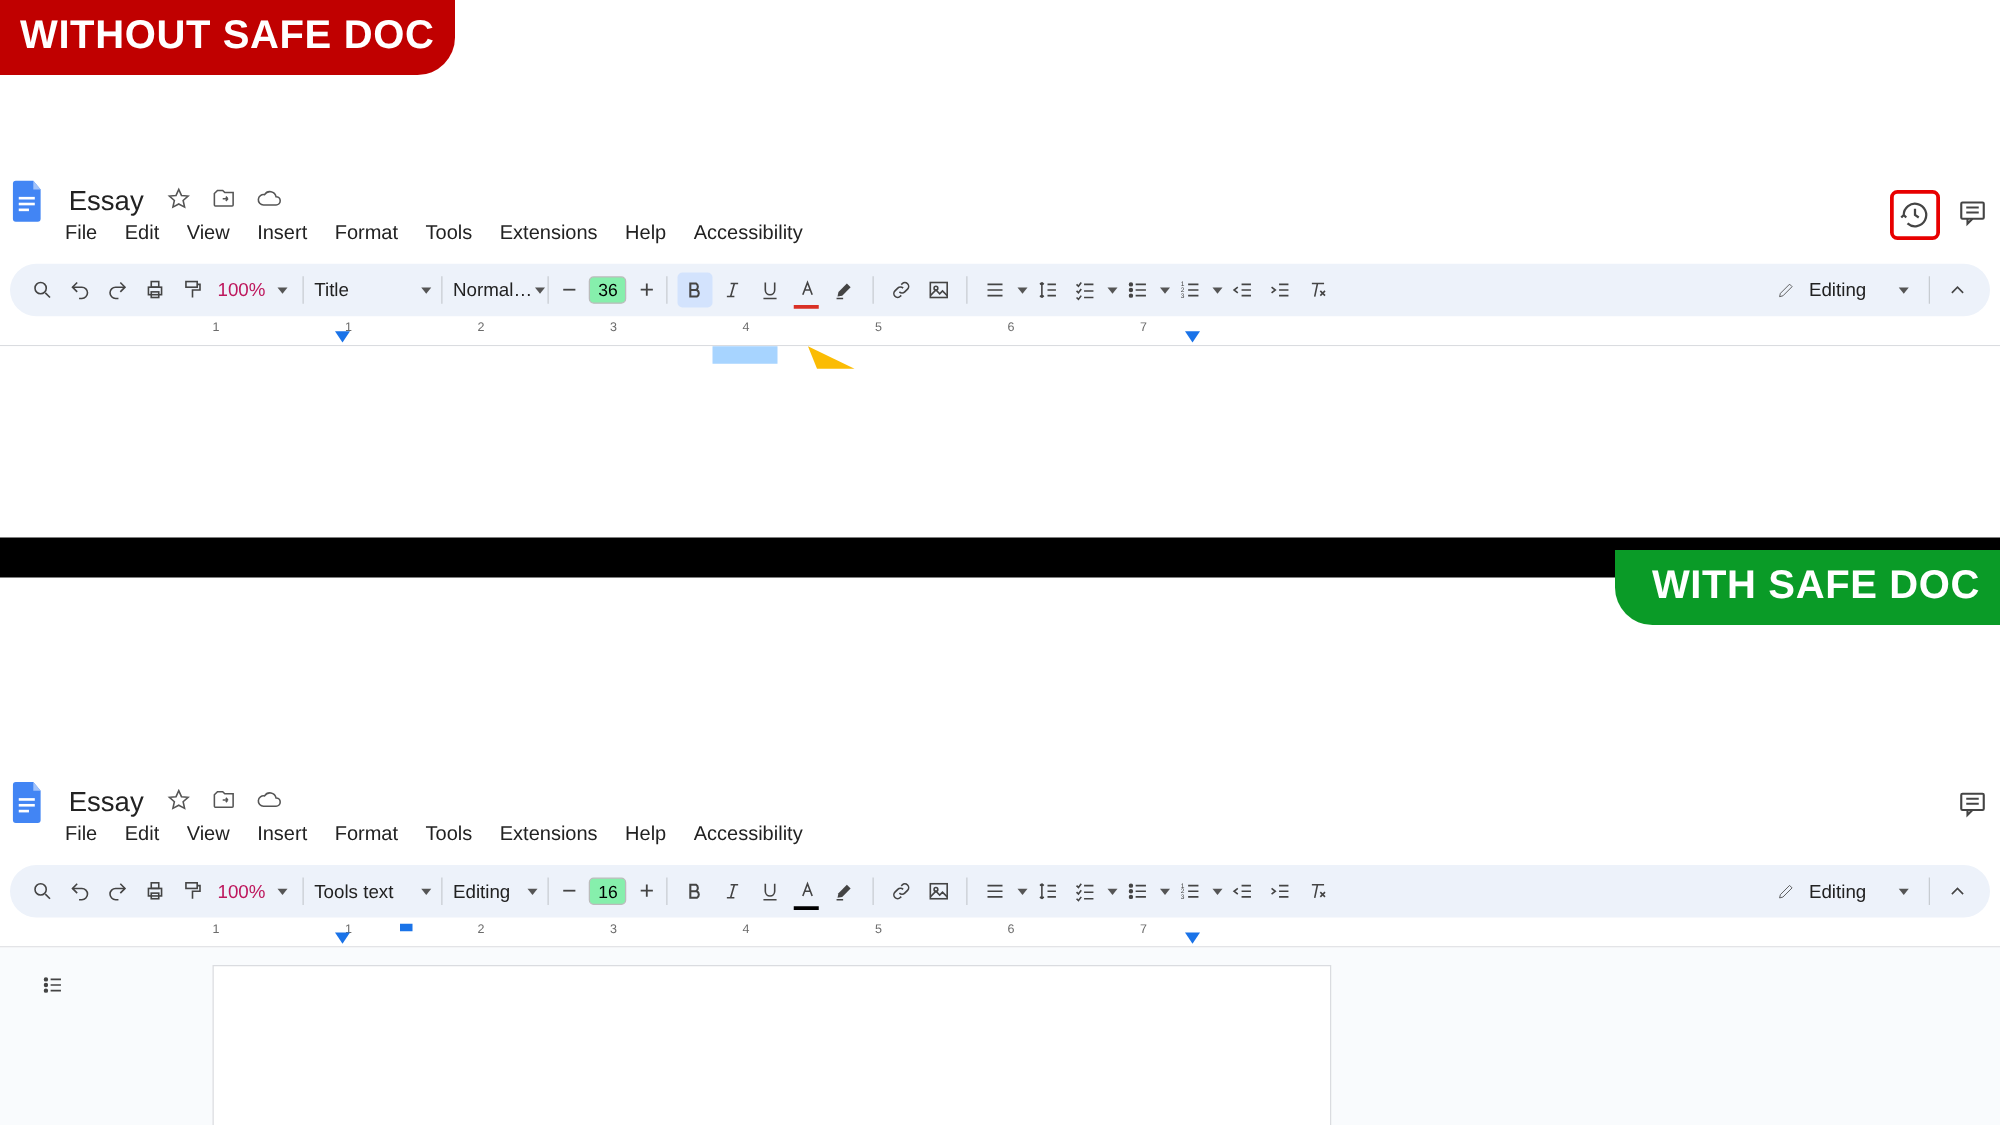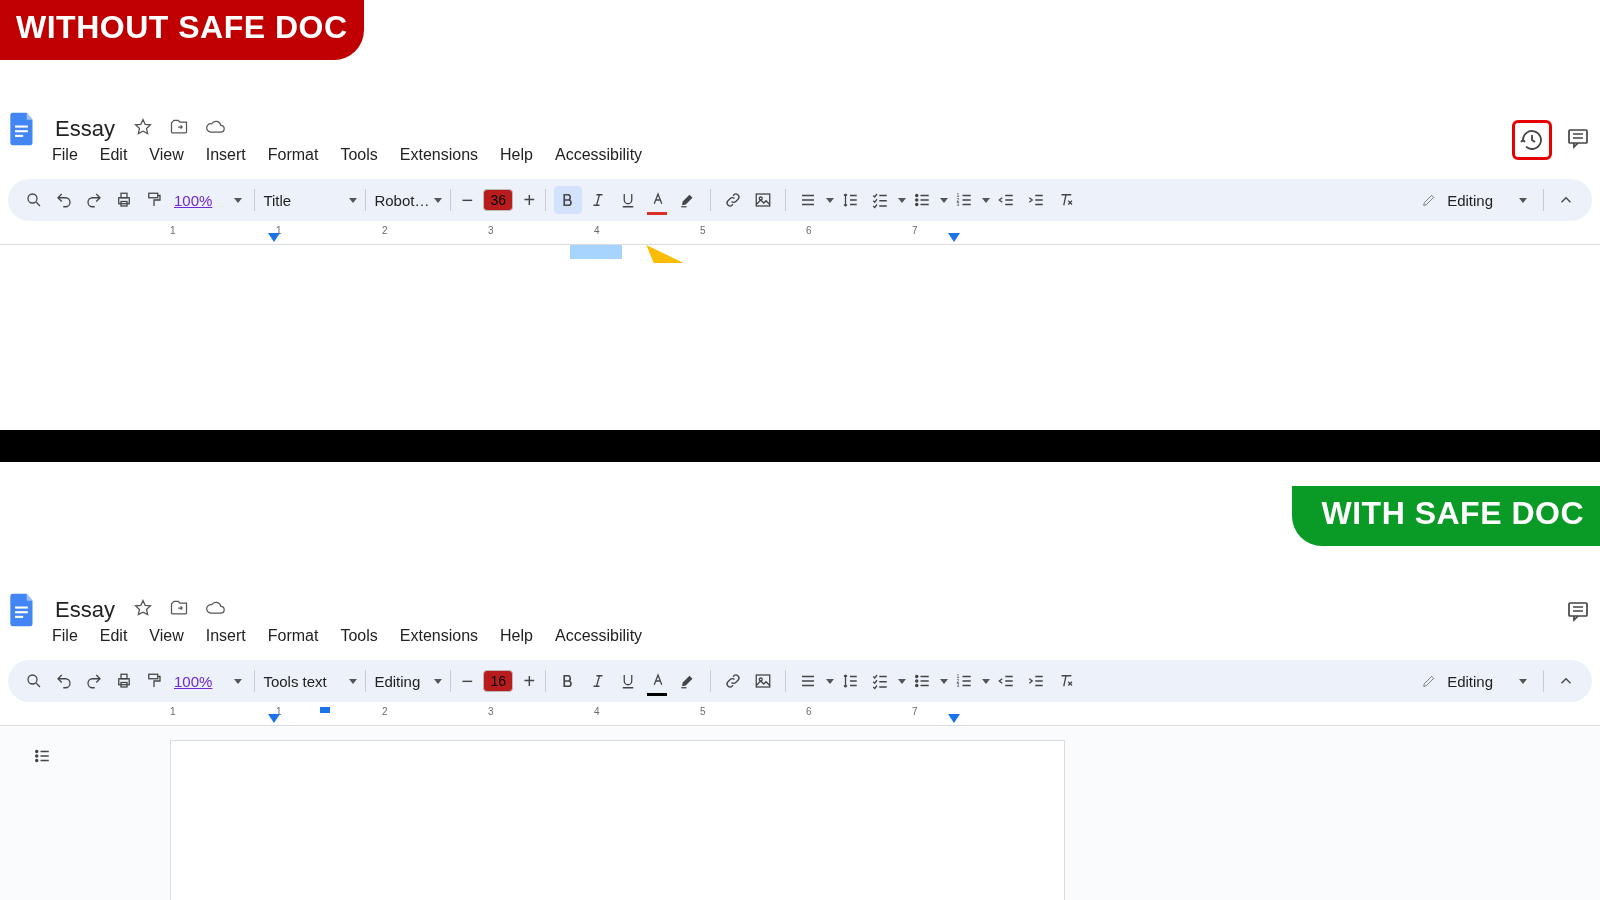--- a/index.html
+++ b/index.html
@@ -1,20 +1,20 @@
 <!DOCTYPE html>
 <html><head>
 <meta charset="utf-8">
 <style>
 * { margin: 0; padding: 0; box-sizing: border-box; font-family: Arial, "Helvetica Neue", sans-serif; }
 body { background: #fff; width: 1600px; height: 900px; overflow: hidden; position: relative; }
 
 .badge { position: absolute; z-index: 100; color: #fff; font-weight: 800; font-size: 32px; padding: 9px 16px 14px; letter-spacing: 0.5px; }
 .badge-red { top: 0; left: 0; background: #c00000; border-bottom-right-radius: 30px; }
-.badge-green { top: 486px; right: 0; background: #0a9b27; border-bottom-left-radius: 30px; padding-left: 30px; text-align: right; }
+.badge-green { top: 440px; right: 0; background: #0a9b27; border-bottom-left-radius: 30px; padding-left: 30px; text-align: right; }
 
 .black-bar { position: absolute; top: 430px; left: 0; width: 1600px; height: 32px; background: #000; }
 
 .docs { position: absolute; left: 0; width: 1600px; background: #fff; }
 .docs1 { top: 112px; height: 310px; }
 .docs2 { top: 593px; height: 200px; }
 
 .title-row { display: flex; align-items: center; height: 34px; padding-left: 7px; gap: 12px; }
 .docs-logo { width: 30px; height: 40px; display: flex; align-items: center; justify-content: center; }
 .docs-logo svg { width: 28px; height: 36px; }
@@ -27,47 +27,47 @@
 .history-highlight { border: 3px solid #e80000; }
 .history-box svg, .comment-ico svg { width: 24px; height: 24px; stroke: #444; fill: none; }
 
 .menubar { display: flex; align-items: flex-start; padding-left: 52px; gap: 22px; height: 27px; }
 .menubar span { font-size: 16px; color: #222; cursor: default; }
 
 .toolbar { margin: 6px 8px 0; background: #edf2fa; border-radius: 26px; height: 42px; display: flex; align-items: center; padding: 0 12px; gap: 2px; position: relative; }
 .tb-btn { width: 28px; height: 28px; display: flex; align-items: center; justify-content: center; border-radius: 4px; }
 .tb-btn svg { width: 18px; height: 18px; stroke: #444; fill: none; stroke-width: 1.7; }
 .tb-sep { width: 1px; height: 22px; background: #c7ccd1; margin: 0 6px; }
-.zoom { font-size: 15px; color: #6d28d9; padding: 0 4px; display: flex; align-items: center; gap: 20px; text-decoration: underline; }
+.zoom { font-size: 15px; color: #be185d; padding: 0 4px; display: flex; align-items: center; gap: 8px; }
 .caret { width: 0; height: 0; border-left: 4px solid transparent; border-right: 4px solid transparent; border-top: 5px solid #555; margin-left: 2px; }
 .styledrop { font-size: 15px; color: #222; width: 94px; display: flex; align-items: center; justify-content: space-between; }
 .fontdrop { font-size: 15px; color: #222; width: 68px; display: flex; align-items: center; justify-content: space-between; }
 .fontsize { display: flex; align-items: center; gap: 8px; }
-.fs-box { width: 30px; height: 22px; border: 1px solid #bbb; border-radius: 4px; display: flex; align-items: center; justify-content: center; font-size: 14px; background: #b91c1c; }
+.fs-box { width: 30px; height: 22px; border: 1px solid #bbb; border-radius: 4px; display: flex; align-items: center; justify-content: center; font-size: 14px; background: #86efac; }
 .minus, .plus { font-size: 20px; color: #444; width: 16px; text-align: center; }
 .bold-active { background: #d3e3fd; }
 .txtcolor-wrap { position: relative; }
 .txtcolor-underline { position: absolute; bottom: -1px; left: 3px; width: 20px; height: 3px; background: #d93025; }
 .mode-pill { margin-left: auto; display: flex; align-items: center; gap: 10px; font-size: 15px; color: #222; padding: 0 8px; }
 .mode-pill svg { width: 16px; height: 16px; stroke: #444; }
 
 .ruler { position: relative; height: 20px; border-bottom: 1px solid #dadce0; background: #fff; margin-top: 4px; }
 .ruler-scale { position: absolute; left: 170px; width: 900px; height: 100%; }
 .rn { position: absolute; top: 0; font-size: 10px; color: #6b6b6b; }
 .marker-tri { position: absolute; width: 0; height: 0; border-left: 6px solid transparent; border-right: 6px solid transparent; }
 .marker-blue-down { border-top: 9px solid #1a73e8; top: 8px; }
 .marker-rect { position: absolute; width: 10px; height: 6px; background: #1a73e8; top: 1px; }
 
 .canvas-area { position: relative; height: 200px; background: #f9fbfd; }
 .canvas-area .page { position: absolute; top: 14px; left: 170px; width: 895px; height: 180px; background: #fff; border: 1px solid #dadce0; }
 .collab-cursor1 { position: absolute; top: 0; left: 570px; width: 52px; height: 14px; background: #a7d4ff; }
 .collab-cursor2 { position: absolute; top: 0; left: 650px; width: 0; height: 0; border-bottom: 18px solid #fbbc04; border-right: 30px solid transparent; transform: skewX(22deg); }
 .outline-btn { position: absolute; top: 16px; left: 28px; }
 
-.title-row { position: relative; }
+.title-row { position: relative; margin-top: 32px; }
 .topright1 { top: 8px; }
 .topright2 { top: 6px; }
 </style>
 </head>
 <body>
 
 <div class="badge badge-red">WITHOUT SAFE DOC</div>
 
 <div class="docs docs1">
   <div class="title-row">
@@ -158,21 +158,21 @@
         <span>100%</span>
         <span class="caret"></span>
       </div>
     <div class="tb-sep"></div>
     <div class="styledrop">
         <span>Title</span>
         <span class="caret"></span>
       </div>
     <div class="tb-sep"></div>
     <div class="fontdrop">
-        <span>Robot…</span>
+        <span>Normal…</span>
         <span class="caret"></span>
       </div>
     <div class="tb-sep"></div>
     <div class="fontsize">
       <span class="minus">−</span>
       <span class="fs-box">36</span>
       <span class="plus">+</span>
     </div>
     <div class="tb-sep"></div>
     <div class="tb-btn bold-active">

